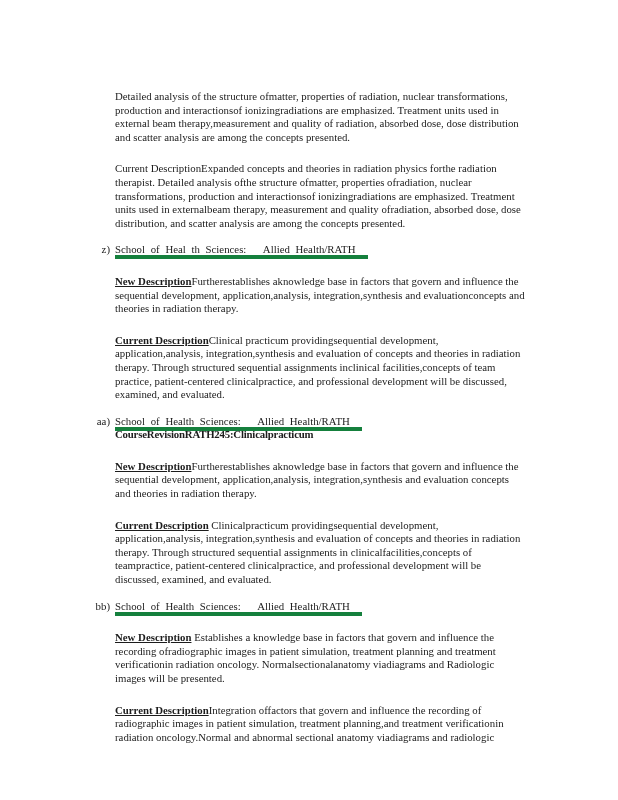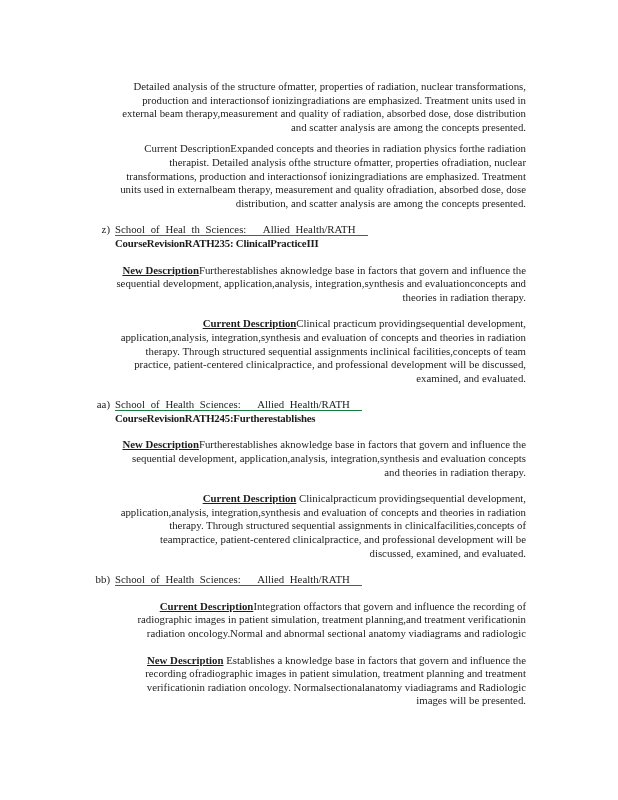--- a/index.html
+++ b/index.html
@@ -9,32 +9,32 @@
     width: 618px;
     height: 800px;
     background: #ffffff;
     padding: 72px 92px 0 115px;
     font-family: "Liberation Serif", "DejaVu Serif", serif;
     font-size: 10.8px;
     line-height: 13.6px;
     color: #1c1c1c;
     overflow: hidden;
   }
-  p { margin: 8px 0 13px 0; text-align: right; }
+  p { margin: 18px 0 13px 0; text-align: left; }
   p.tight { margin-bottom: 0; }
   .head { position: relative; margin: 0 0 13px 0; }
   .sec-label {
     position: absolute;
     right: 100%;
     top: 0;
     padding-right: 5px;
     white-space: nowrap;
   }
   .school-line {
-    border-bottom: 1px solid #15803d;
+    border-bottom: 4px solid #15803d;
     padding-right: 12px;
     word-spacing: 3px;
   }
   .course-line {
     font-weight: bold;
     letter-spacing: -0.2px;
   }
   .ul { text-decoration: underline; text-underline-offset: 1px; font-weight: bold; }
 </style>
 </head>
@@ -44,38 +44,37 @@
 
   <div>
     <p class="tight">Detailed analysis of the structure ofmatter, properties of radiation, nuclear transformations, production and interactionsof ionizingradiations are emphasized. Treatment units used in external beam therapy,measurement and quality of radiation, absorbed dose, dose distribution and scatter analysis are among the concepts presented.</p>
     <p>Current DescriptionExpanded concepts and theories in radiation physics forthe radiation therapist. Detailed analysis ofthe structure ofmatter, properties ofradiation, nuclear transformations, production and interactionsof ionizingradiations are emphasized. Treatment units used in externalbeam therapy, measurement and quality ofradiation, absorbed dose, dose distribution, and scatter analysis are among the concepts presented.</p>
   </div>
 
   <section>
     <div class="head">
       <span class="sec-label">z)</span>
       <div><span class="school-line">School of Heal th Sciences:&nbsp;&nbsp; Allied Health/RATH</span></div>
-      <div class="course-line">CourseRevisionRATH235: ClinicalPracticeIII</div>
     </div>
     <p><span class="ul">New Description</span><span>Furtherestablishes aknowledge base in factors that govern and influence the sequential development, application,analysis, integration,synthesis and evaluationconcepts and theories in radiation therapy.</span></p>
     <p><span class="ul">Current Description</span><span>Clinical practicum providingsequential development, application,analysis, integration,synthesis and evaluation of concepts and theories in radiation therapy. Through structured sequential assignments inclinical facilities,concepts of team practice, patient-centered clinicalpractice, and professional development will be discussed, examined, and evaluated.</span></p>
   </section>
 
   <section>
     <div class="head">
       <span class="sec-label">aa)</span>
       <div><span class="school-line">School of Health Sciences:&nbsp;&nbsp; Allied Health/RATH</span></div>
-      <div class="course-line">CourseRevisionRATH245:Furtherestablishes</div>
+      <div class="course-line">CourseRevisionRATH245:Clinicalpracticum</div>
     </div>
     <p><span class="ul">New Description</span><span>Furtherestablishes aknowledge base in factors that govern and influence the sequential development, application,analysis, integration,synthesis and evaluation concepts and theories in radiation therapy.</span></p>
     <p><span class="ul">Current Description</span><span> Clinicalpracticum providingsequential development, application,analysis, integration,synthesis and evaluation of concepts and theories in radiation therapy. Through structured sequential assignments in clinicalfacilities,concepts of teampractice, patient-centered clinicalpractice, and professional development will be discussed, examined, and evaluated.</span></p>
   </section>
 
   <section>
     <div class="head">
       <span class="sec-label">bb)</span>
       <div><span class="school-line">School of Health Sciences:&nbsp;&nbsp; Allied Health/RATH</span></div>
     </div>
+    <p><span class="ul">New Description</span><span> Establishes a knowledge base in factors that govern and influence the recording ofradiographic images in patient simulation, treatment planning and treatment verificationin radiation oncology. Normalsectionalanatomy viadiagrams and Radiologic images will be presented.</span></p>
     <p><span class="ul">Current Description</span><span>Integration offactors that govern and influence the recording of radiographic images in patient simulation, treatment planning,and treatment verificationin radiation oncology.Normal and abnormal sectional anatomy viadiagrams and radiologic</span></p>
-    <p><span class="ul">New Description</span><span> Establishes a knowledge base in factors that govern and influence the recording ofradiographic images in patient simulation, treatment planning and treatment verificationin radiation oncology. Normalsectionalanatomy viadiagrams and Radiologic images will be presented.</span></p>
   </section>
 
 </div>
 
 </body></html>

